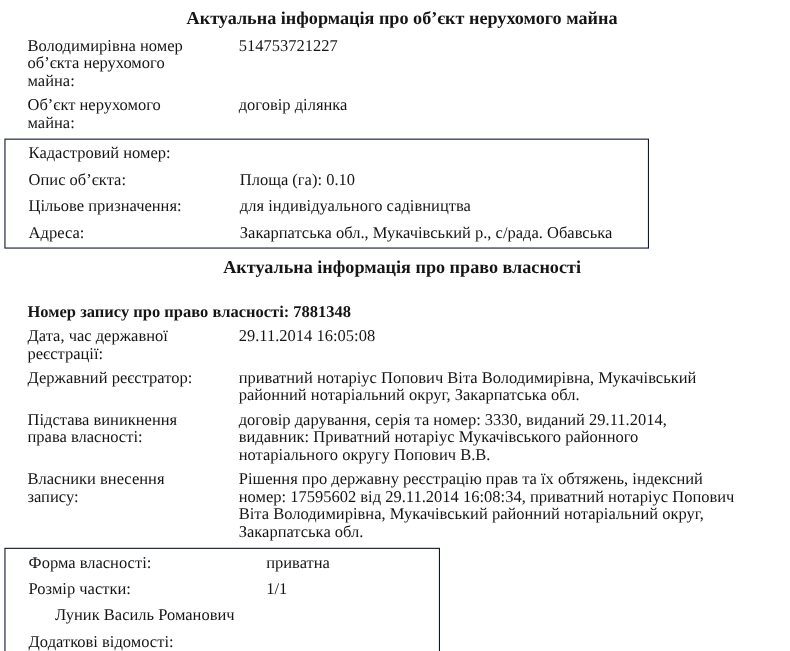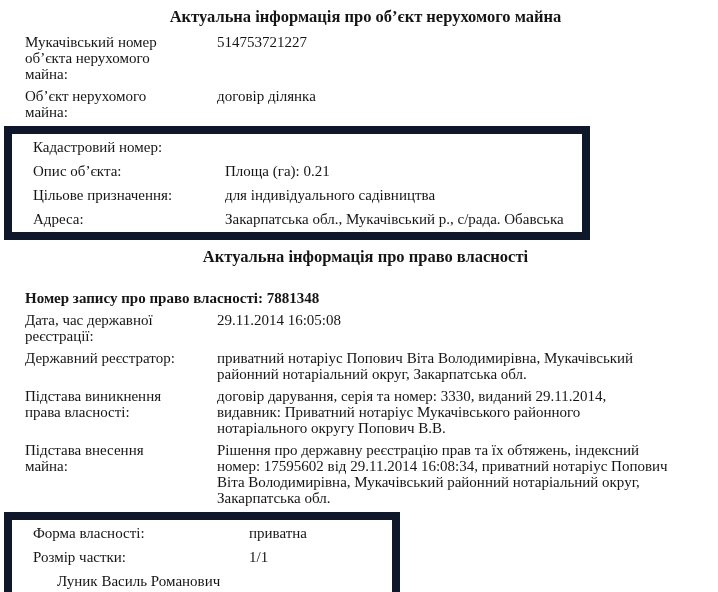--- a/index.html
+++ b/index.html
@@ -45,21 +45,21 @@
     flex: 0 0 192px;
     width: 192px;
     box-sizing: border-box;
     padding-right: 27px;
   }
   .row .value {
     width: 455px;
   }
   .redbox {
     box-sizing: border-box;
-    border: 8px solid #0f172a;
+    border: 1px solid #0f172a;
     margin: 2px 0 8px -21px;
     padding: 5px 0 5px 21px;
   }
   .redbox .row { margin-bottom: 8px; }
   .redbox .row:last-child { margin-bottom: 0; }
   .redbox.box-object { width: 586px; }
   .redbox.box-ownership { width: 396px; }
   .redbox.box-ownership .row .value { width: 180px; white-space: nowrap; margin-left: 24px; }
   .redacted {
     display: inline-block;
@@ -73,36 +73,36 @@
   }
 </style>
 </head>
 <body>
 
 <div class="page">
 
   <div class="doc-title">Актуальна інформація про об’єкт нерухомого майна</div>
 
   <div class="row">
-    <div class="label">Мукачівський номер об’єкта нерухомого майна:</div>
+    <div class="label">Володимирівна номер об’єкта нерухомого майна:</div>
     <div class="value">514753721227</div>
   </div>
 
   <div class="row">
     <div class="label">Об’єкт нерухомого майна:</div>
     <div class="value">договір ділянка</div>
   </div>
 
   <div class="redbox box-object">
     <div class="row">
       <div class="label">Кадастровий номер:</div>
     </div>
     <div class="row">
       <div class="label">Опис об’єкта:</div>
-      <div class="value">Площа (га): 0.21</div>
+      <div class="value">Площа (га): 0.10</div>
     </div>
     <div class="row">
       <div class="label">Цільове призначення:</div>
       <div class="value">для індивідуального садівництва</div>
     </div>
     <div class="row">
       <div class="label">Адреса:</div>
       <div class="value">Закарпатська обл., Мукачівський р., с/рада. Обавська</div>
     </div>
   </div>
@@ -120,21 +120,21 @@
     <div class="label">Державний реєстратор:</div>
     <div class="value">приватний нотаріус Попович Віта Володимирівна, Мукачівський районний нотаріальний округ, Закарпатська обл.</div>
   </div>
 
   <div class="row">
     <div class="label">Підстава виникнення права власності:</div>
     <div class="value">договір дарування, серія та номер: 3330, виданий 29.11.2014, видавник: Приватний нотаріус Мукачівського районного нотаріального округу Попович В.В.</div>
   </div>
 
   <div class="row">
-    <div class="label">Підстава внесення майна:</div>
+    <div class="label">Власники внесення запису:</div>
     <div class="value">Рішення про державну реєстрацію прав та їх обтяжень, індексний номер: 17595602 від 29.11.2014 16:08:34, приватний нотаріус Попович Віта Володимирівна, Мукачівський районний нотаріальний округ, Закарпатська обл.</div>
   </div>
 
   <div class="redbox box-ownership">
     <div class="row">
       <div class="label">Форма власності:</div>
       <div class="value">приватна</div>
     </div>
     <div class="row">
       <div class="label">Розмір частки:</div>

